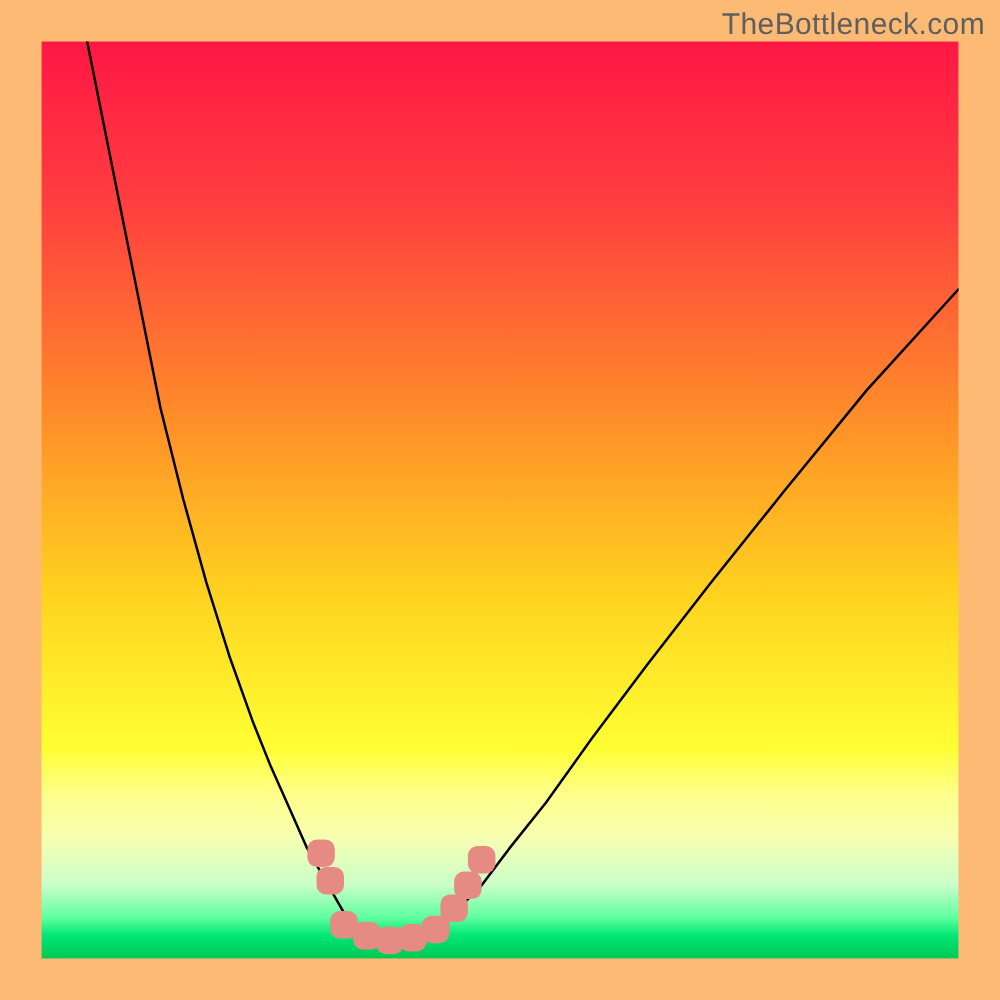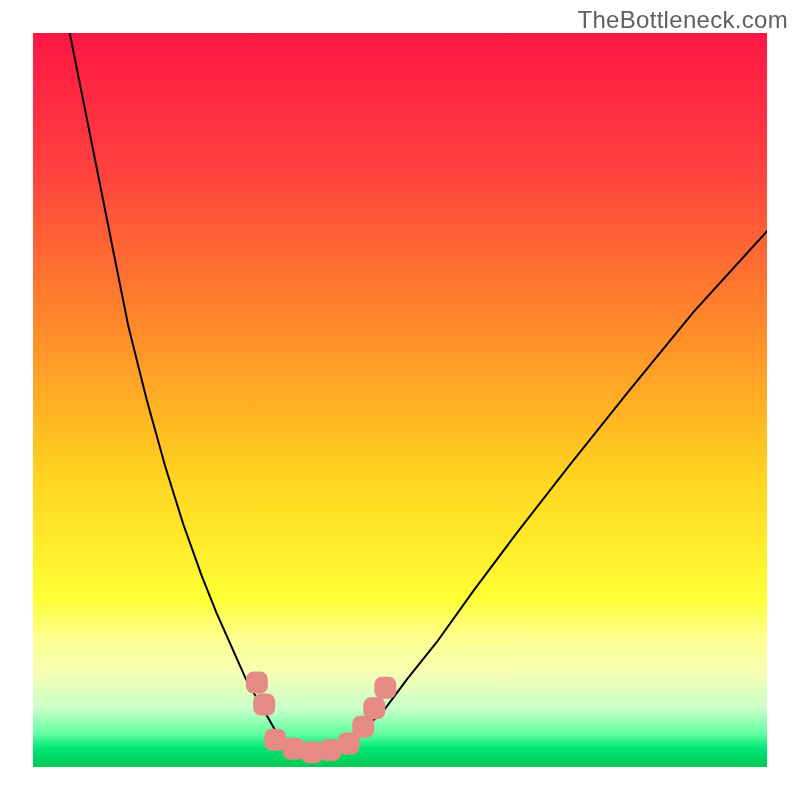--- a/index.html
+++ b/index.html
@@ -10,21 +10,21 @@
     overflow: hidden;
     background: #000;
     font-family: Arial, Helvetica, sans-serif;
   }
   .frame {
     position: absolute;
     top: 0;
     left: 0;
     width: 800px;
     height: 800px;
-    background: #ffffff;
+    background: #fdba74;
   }
   .plot-area {
     position: absolute;
     top: 33px;
     left: 33px;
     width: 734px;
     height: 734px;
     overflow: hidden;
   }
   .plot-area svg {

